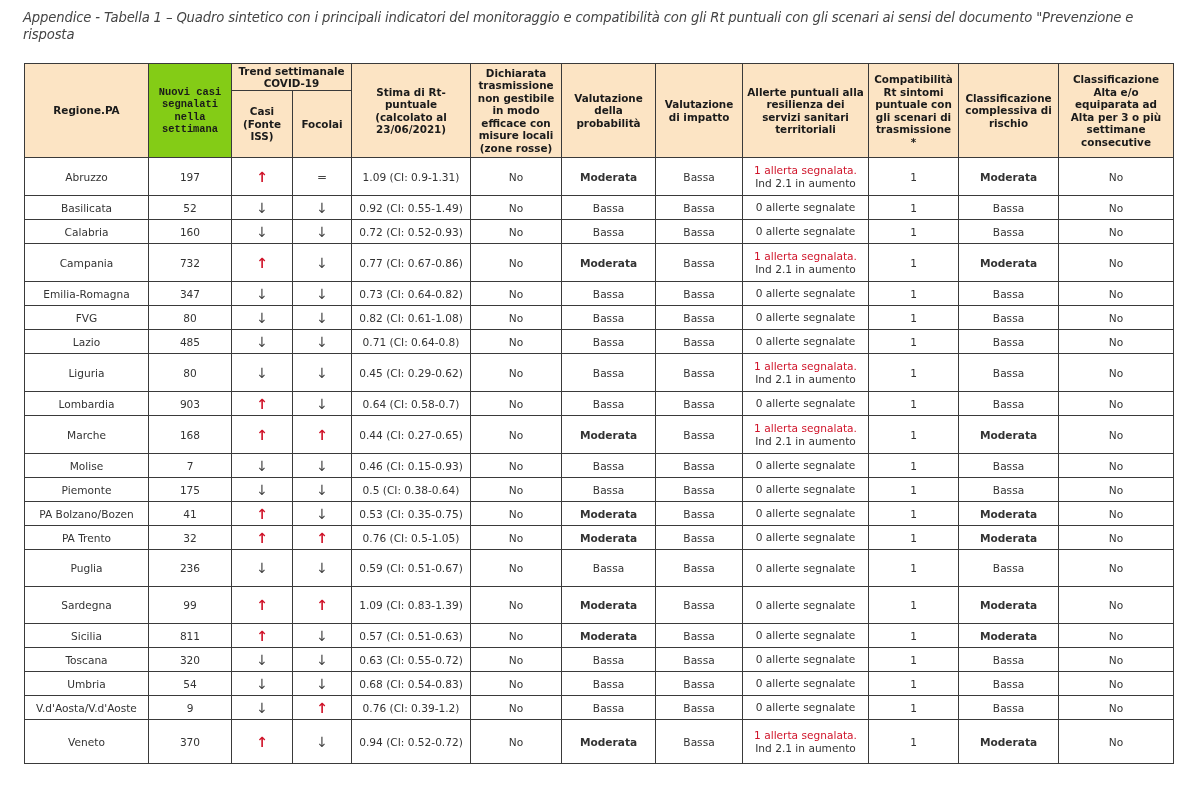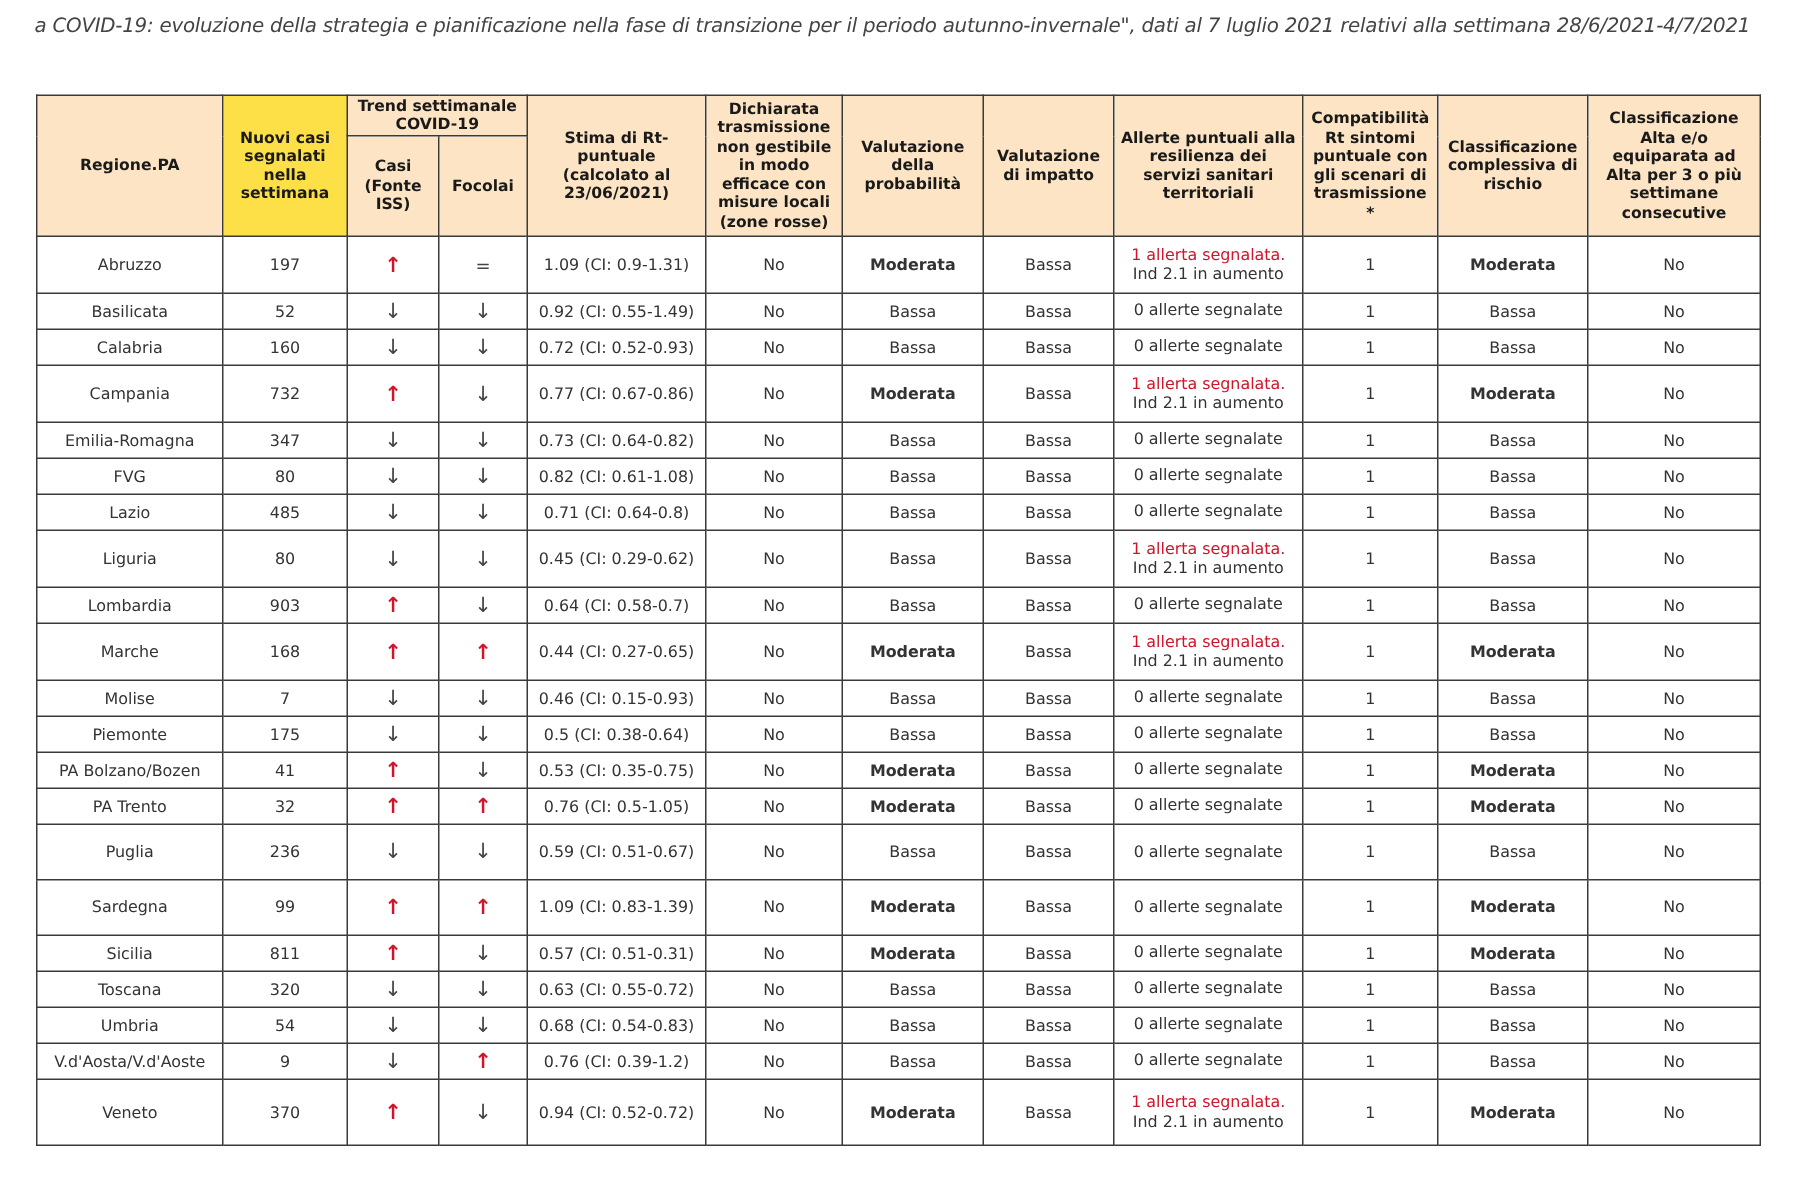--- a/index.html
+++ b/index.html
@@ -6,35 +6,35 @@
   body { width: 1200px; height: 786px; overflow: hidden; position: relative;
          font-family: "DejaVu Sans", "Liberation Sans", sans-serif; color: #222; }
   .caption { position: absolute; left: 23px; top: 9px; width: 1160px;
              font-style: italic; font-size: 13.2px; line-height: 17px; color: #444; letter-spacing: -0.15px; }
   table.main { position: absolute; left: 24px; top: 63px; border-collapse: collapse;
                width: 1149px; table-layout: fixed; }
   table.main td, table.main th { border: 1px solid #3a3a3a; text-align: center; vertical-align: middle;
                padding: 0 3px; font-size: 10.6px; color: #333; overflow: hidden; white-space: nowrap; }
   table.main th { background: #fce4c4; font-weight: bold; color: #1a1a1a; font-size: 10.4px;
                line-height: 12.5px; white-space: normal; }
-  table.main th.hl { background: #fde047; }
+  table.main th.hl { background: #84cc16; font-family: Liberation Mono, monospace; }
   table.main th.sub { height: 66px; }
   .up { color: #d0142a; font-weight: bold; font-size: 14px; }
   .down { color: #444; font-size: 14px; }
   .eq { color: #444; font-size: 12px; }
   .bold { font-weight: bold; color: #111; }
   .alert-red { color: #d0142a; }
   .alert-line2 { color: #333; }
   .two { line-height: 13px; }
 </style>
 </head>
 <body>
 
 <div class="caption">
-  <div>a COVID-19: evoluzione della strategia e pianificazione nella fase di transizione per il periodo autunno-invernale", dati al 7 luglio 2021 relativi alla settimana 28/6/2021-4/7/2021</div>
+  <div>Appendice - Tabella 1 – Quadro sintetico con i principali indicatori del monitoraggio e compatibilità con gli Rt puntuali con gli scenari ai sensi del documento "Prevenzione e risposta</div>
 </div>
 
 <table class="main">
   <colgroup>
     <col style="width:124px">
       <col style="width:83px">
       <col style="width:61px">
       <col style="width:59px">
     <col style="width:119px">
       <col style="width:91px">
@@ -323,21 +323,21 @@
         </td>
         <td>1</td>
         <td class="bold">Moderata</td>
         <td>No</td>
       </tr>
       <tr style="height: 24px;">
         <td>Sicilia</td>
         <td>811</td>
         <td><span class="up">↑</span></td>
         <td><span class="down">↓</span></td>
-        <td>0.57 (CI: 0.51-0.31)</td>
+        <td>0.57 (CI: 0.51-0.63)</td>
         <td>No</td>
         <td class="bold">Moderata</td>
         <td>Bassa</td>
         <td class="two">
           <div>0 allerte segnalate</div>
         </td>
         <td>1</td>
         <td class="bold">Moderata</td>
         <td>No</td>
       </tr>

